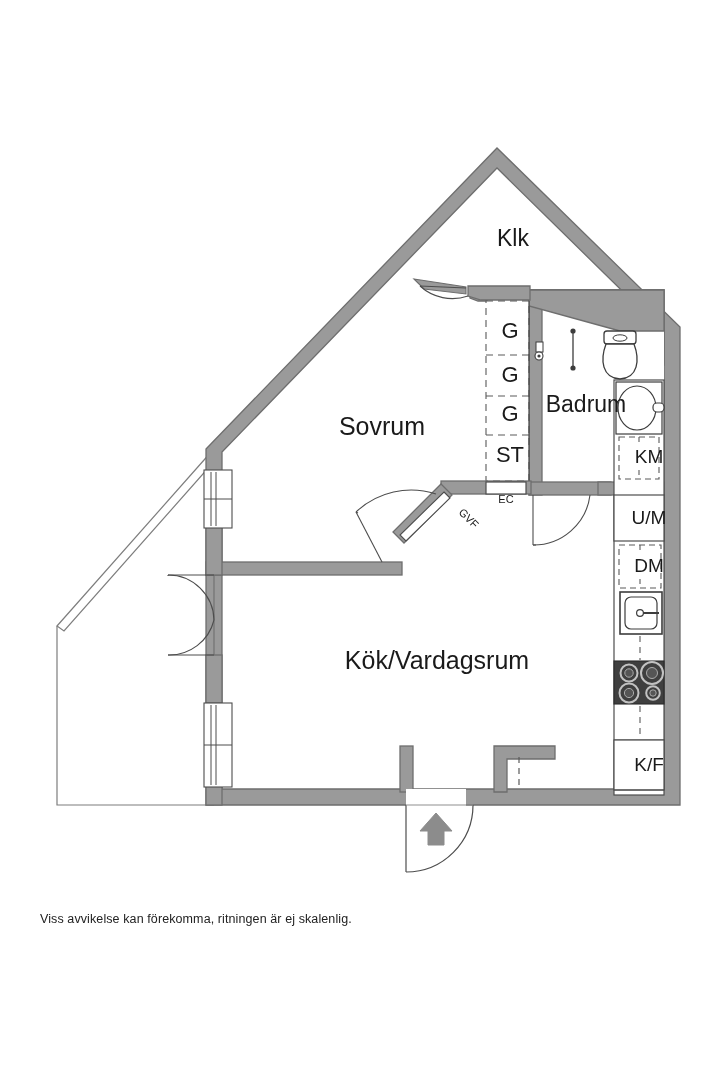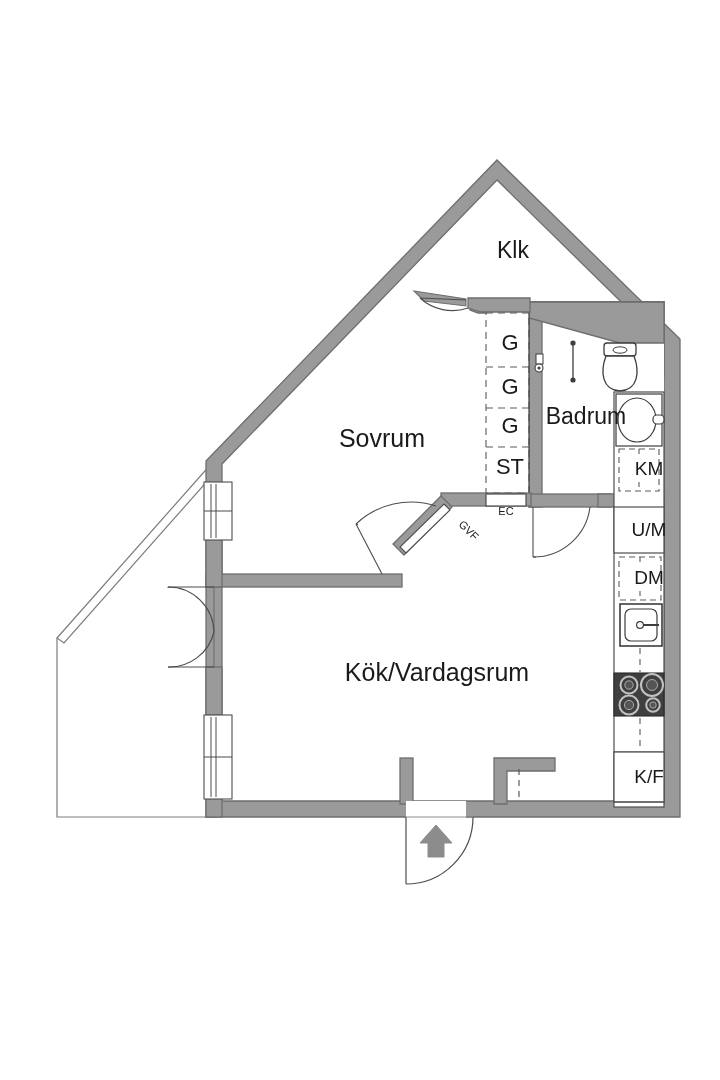--- a/index.html
+++ b/index.html
@@ -10,21 +10,21 @@
   body {
     width: 720px;
     height: 1080px;
     font-family: "Liberation Sans", sans-serif;
     color: #1a1a1a;
     position: relative;
     overflow: hidden;
   }
   #floorplan-root {
     position: absolute;
-    left: 0; top: 12px;
+    left: 0; top: 0;
     width: 720px;
     height: 912px;
   }
   svg.plan {
     display: block;
     width: 720px;
     height: 1080px;
   }
   .room-label {
     font-family: "Liberation Sans", sans-serif;
@@ -291,14 +291,15 @@
       <text class="room-label label-appliance" x="649" y="766">K/F</text>
     </g>
 
     <g>
       <text class="room-label label-tiny" x="506" y="500">EC</text>
       <text class="room-label label-tiny" x="468" y="519" transform="rotate(45 468 519)">GVF</text>
     </g>
 
   </svg>
 
+  <div class="footer-note">Viss avvikelse kan förekomma, ritningen är ej skalenlig.</div>
 
 </div>
 
 </body></html>

